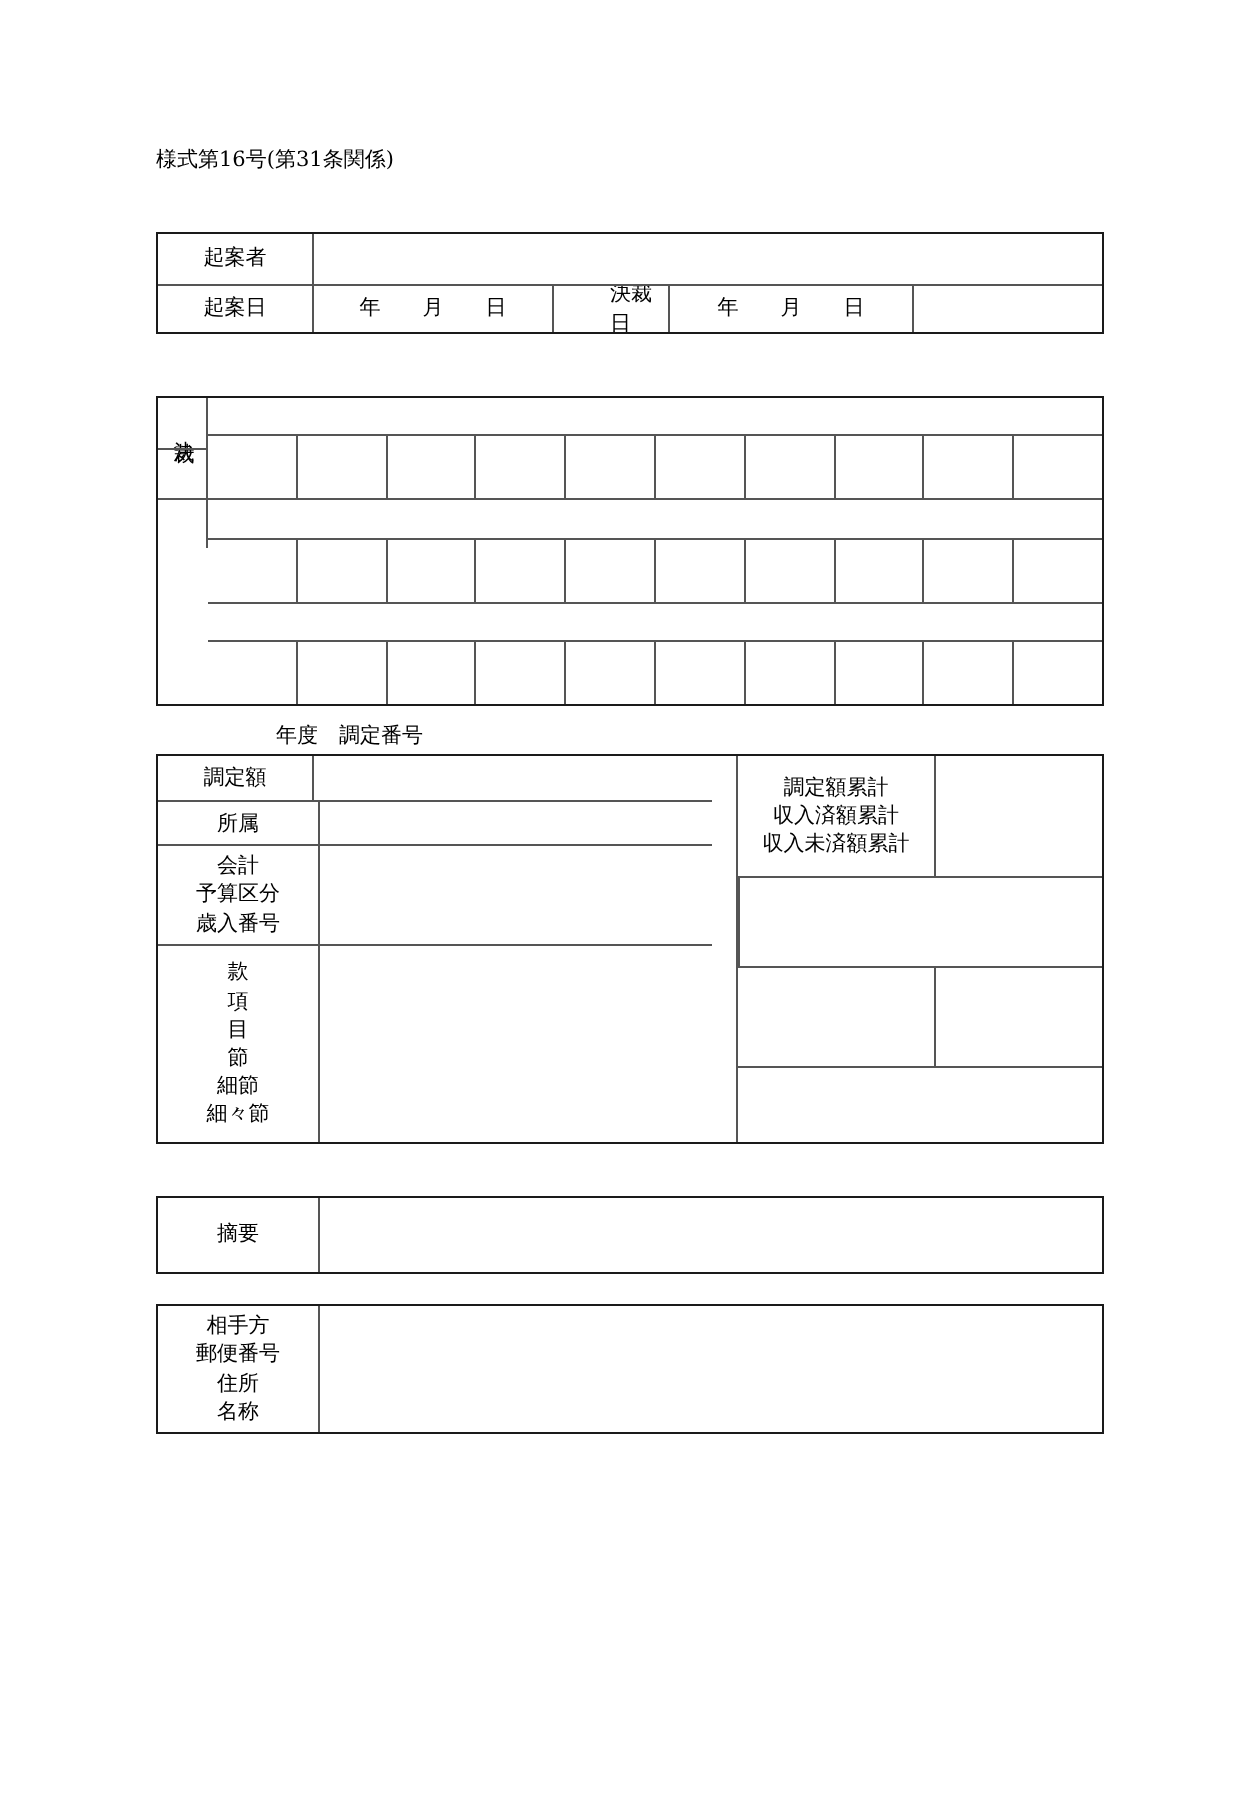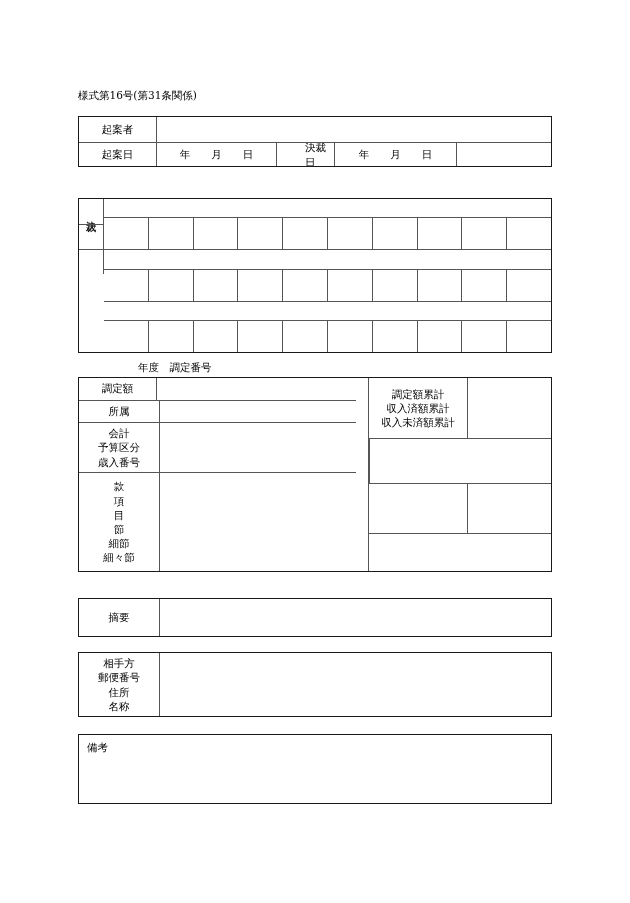--- a/index.html
+++ b/index.html
@@ -20,21 +20,21 @@
     position: absolute;
     left: 0; top: 0;
     width: 630px;
     height: 903px;
   }
 
   
   .form-no {
     position: absolute;
     left: 78px;
-    top: 89px;
+    top: 73px;
     font-size: 10.5px;
     letter-spacing: 0px;
     white-space: nowrap;
   }
 
   
   .doc-title {
     position: absolute;
     left: 78px;
     top: 98px;
@@ -313,17 +313,14 @@
   <div class="block" id="party-block">
     <div class="row">
       <div class="cell vlabel" style="width:80px;flex:0 0 80px;">相手方
 郵便番号
 住所
 名称</div>
       <div class="cell bl" style="flex:1 1 auto;"></div>
     </div>
   </div>
 
-  <div class="block" id="remarks-block">
-    <div class="remarks-text">備考</div>
-  </div>
 
 </div>
 
 </body></html>

